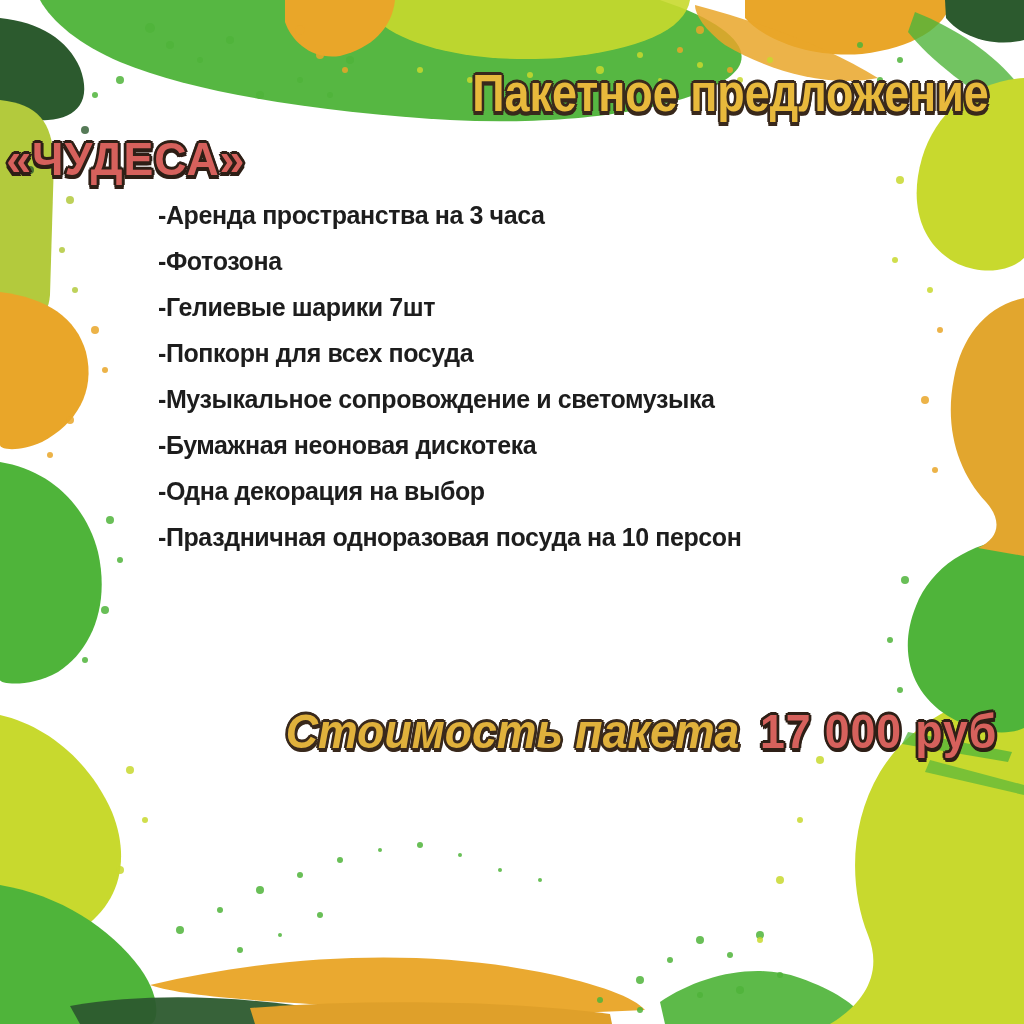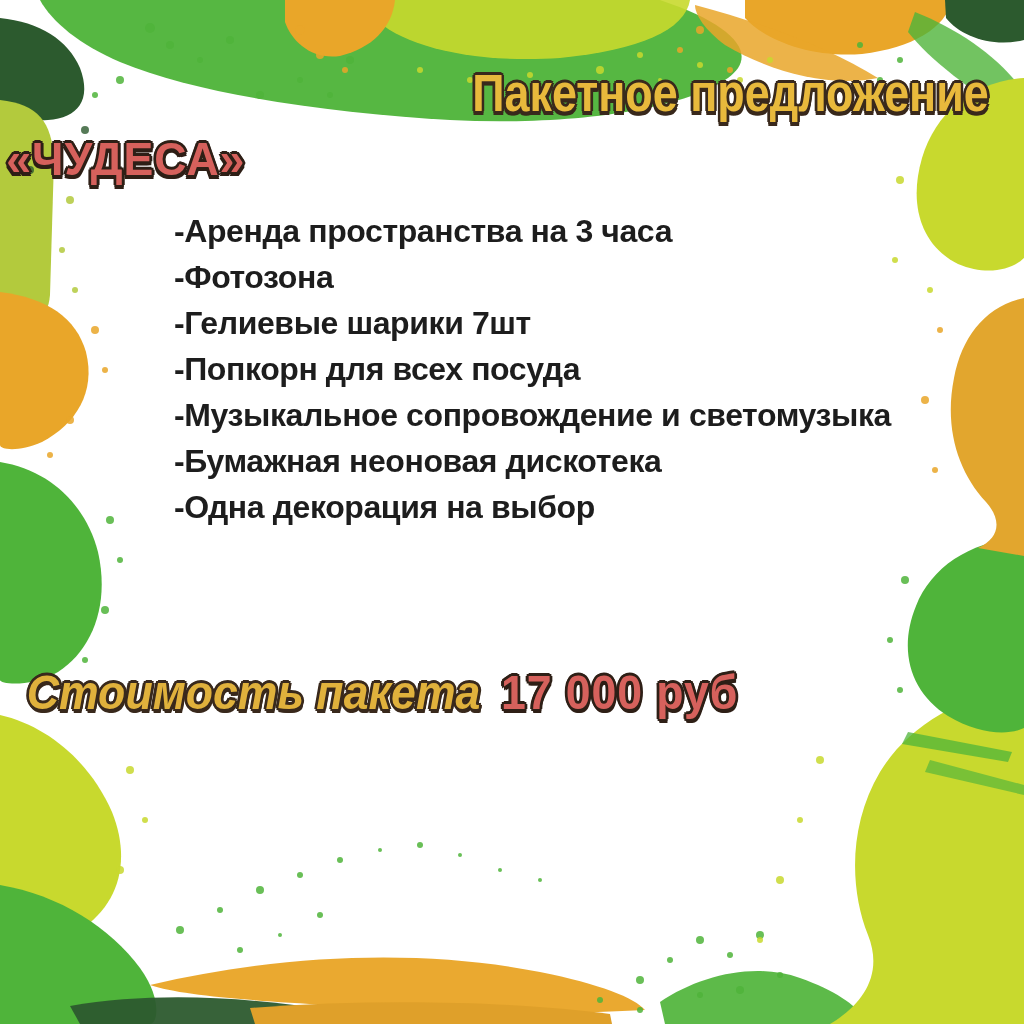--- a/index.html
+++ b/index.html
@@ -32,31 +32,31 @@
     transform: scaleX(0.95);
     white-space: nowrap;
     text-shadow:
       3px 0 0 #2e1f16, -3px 0 0 #2e1f16, 0 3px 0 #2e1f16, 0 -3px 0 #2e1f16,
       2px 2px 0 #2e1f16, -2px 2px 0 #2e1f16, 2px -2px 0 #2e1f16, -2px -2px 0 #2e1f16,
       0 4px 0 #2e1f16, 2px 4px 0 #2e1f16, -2px 4px 0 #2e1f16;
   }
 
   .package-list {
     position: absolute; top: 198px; left: 158px; width: 786px;
-    margin: 16px; padding: 0; list-style: none;
+    margin: 0; padding: 0; list-style: none;
     color: #1d1d1d;
-    font-size: 32px; font-weight: 700; letter-spacing: -0.4px;
+    font-size: 25px; font-weight: 700; letter-spacing: -0.4px;
     line-height: 34px;
   }
   .package-list li {
     margin: 0 0 12px 0;
     padding-left: 12px; text-indent: -12px;
   }
 
-  .price-wrap { position: absolute; top: 665px; left: 0; width: 100%; text-align: left; }
+  .price-wrap { position: absolute; top: 704px; left: 0; width: 100%; text-align: right; }
   .price-line {
     display: inline-block; transform: scaleX(0.93); white-space: nowrap;
   }
   .price-label {
     font-size: 48px; font-weight: 800; font-style: italic;
     color: #e0b13c; letter-spacing: 0px; margin-right: 22px;
     text-shadow:
       3px 0 0 #39291c, -3px 0 0 #39291c, 0 3px 0 #39291c, 0 -3px 0 #39291c,
       2px 2px 0 #39291c, -2px 2px 0 #39291c, 2px -2px 0 #39291c, -2px -2px 0 #39291c,
       0 4px 0 #39291c, 2px 4px 0 #39291c;
@@ -219,20 +219,21 @@
   </div>
 
   <ul class="package-list">
     <li>-Аренда пространства на 3 часа</li>
     <li>-Фотозона</li>
     <li>-Гелиевые шарики 7шт</li>
     <li>-Попкорн для всех посуда</li>
     <li>-Музыкальное сопровождение и светомузыка</li>
     <li>-Бумажная неоновая дискотека</li>
     <li>-Одна декорация на выбор</li>
+    <li>-Праздничная одноразовая посуда на 10 персон</li>
   </ul>
 
   <div class="price-wrap">
     <span class="price-line">
       <span class="price-label">Стоимость пакета</span><span class="price-value">17 000 руб</span>
     </span>
   </div>
 </main>
 
 </body></html>

